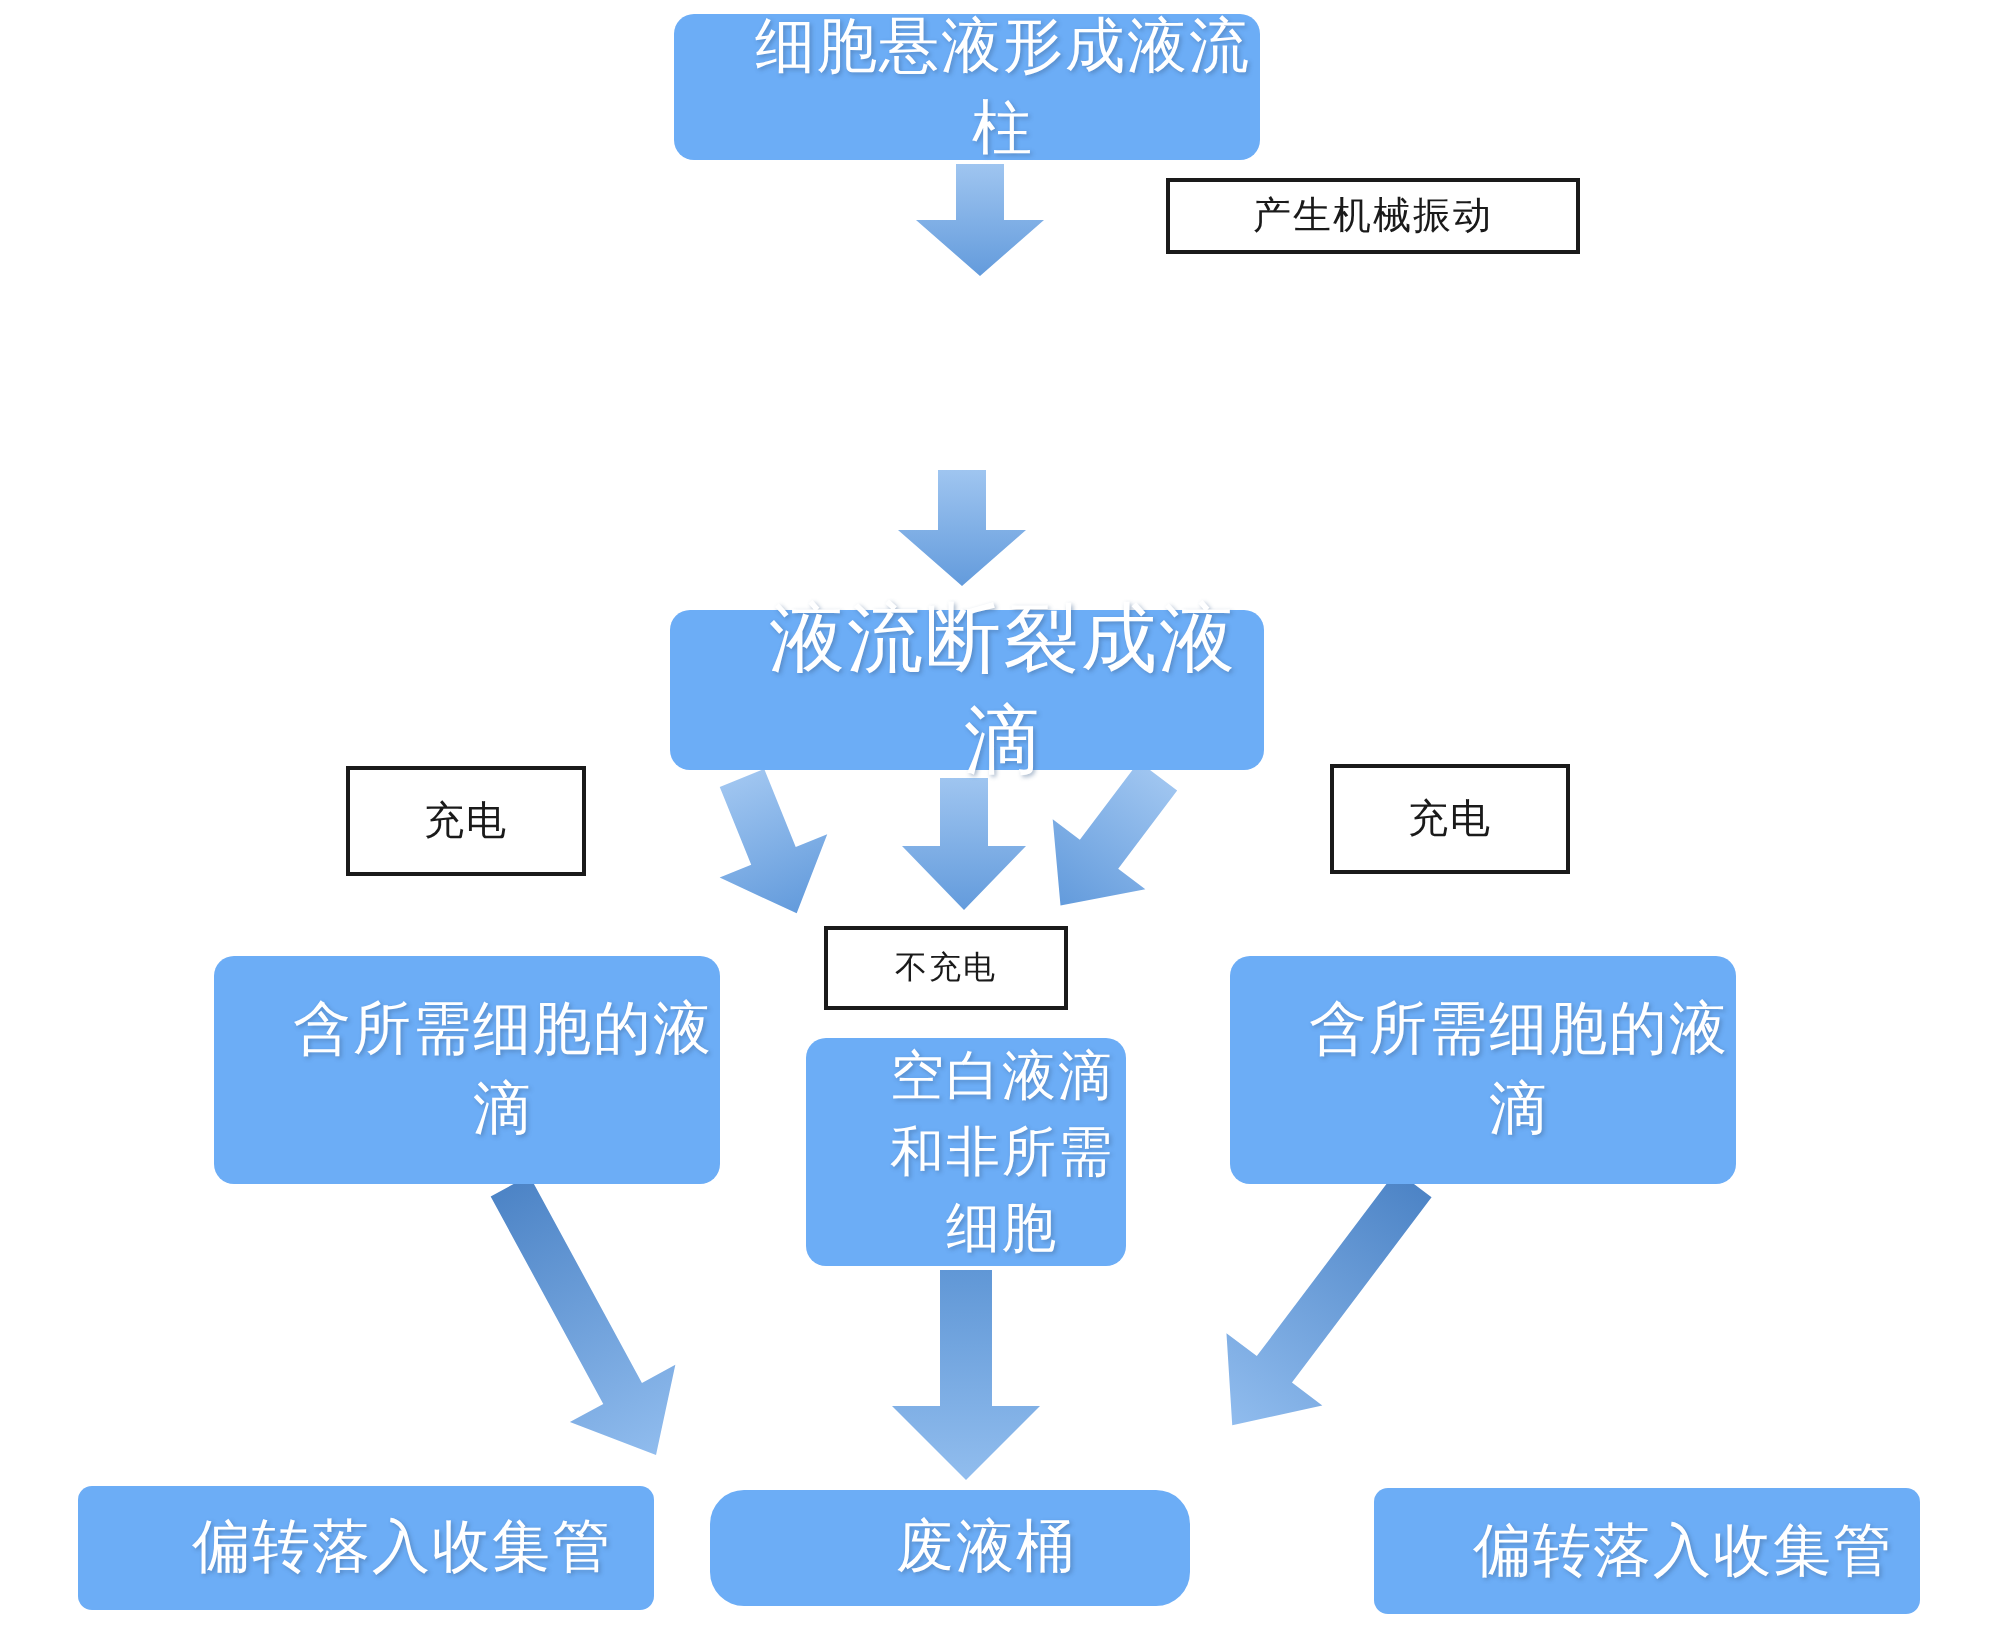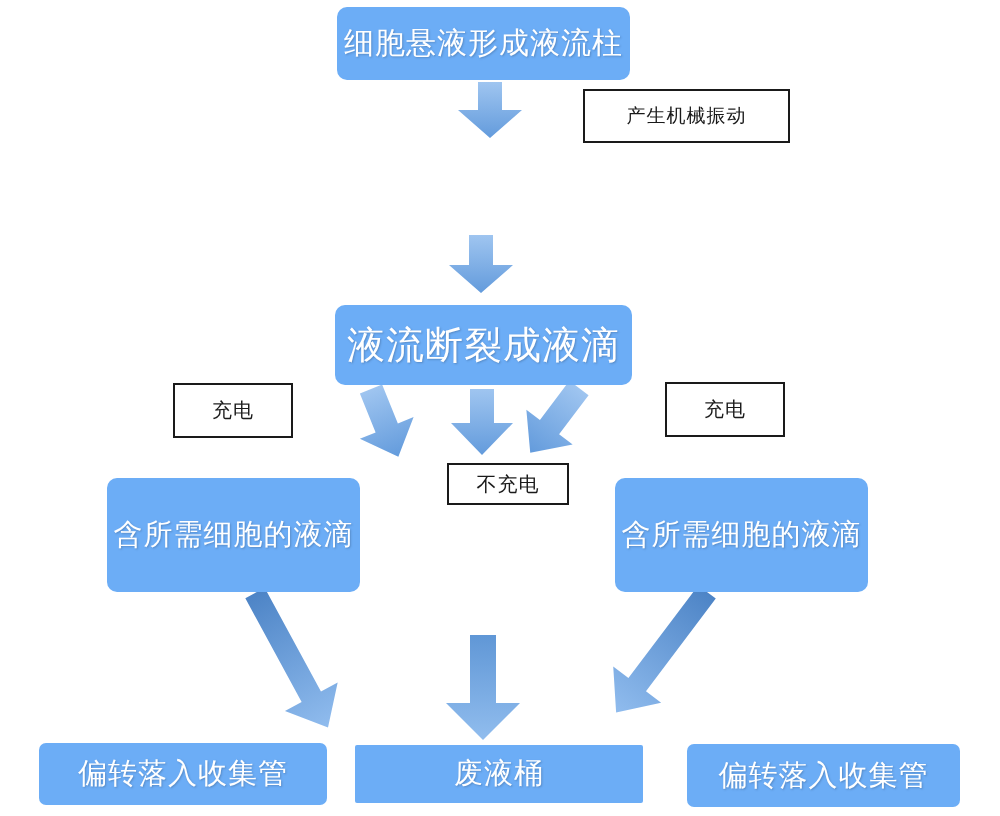--- a/index.html
+++ b/index.html
@@ -15,27 +15,28 @@
     position: absolute;
     left: 0; top: 0;
     width: 1000px; height: 816px;
     pointer-events: none;
   }
   .node {
     position: absolute;
     display: flex;
     align-items: center;
     justify-content: center;
-    text-align: right;
+    text-align: center;
     background: var(--node-fill, #6CADF6);
     color: var(--node-text, #fff);
     border-radius: 10px;
     text-shadow: 1px 1px 2px rgba(60, 95, 140, 0.45);
     letter-spacing: 1px;
     box-sizing: border-box;
+    padding-left: 36px;
   }
   .edge-label {
     position: absolute;
     display: flex;
     align-items: center;
     justify-content: center;
     text-align: center;
     background: #fff;
     border: 2px solid var(--label-border, #1a1a1a);
     color: var(--label-text, #1a1a1a);
@@ -44,27 +45,27 @@
   }
   
   #n-top      { left: 337px; top: 7px;   width: 293px; height: 73px;  font-size: 30px; }
   #n-flow     { left: 377px; top: 151px; width: 213px; height: 79px;  font-size: 30px; }
   #n-break    { left: 335px; top: 305px; width: 297px; height: 80px;  font-size: 38px; }
   #n-left     { left: 107px; top: 478px; width: 253px; height: 114px; font-size: 29px; }
   #n-mid      { left: 403px; top: 519px; width: 160px; height: 114px; font-size: 27px; line-height: 38px; }
   #n-mid .wrap { display: block; width: 118px; }
   #n-right    { left: 615px; top: 478px; width: 253px; height: 114px; font-size: 29px; }
   #n-collect-l{ left: 39px;  top: 743px; width: 288px; height: 62px;  font-size: 29px; border-radius: 7px; }
-  #n-waste    { left: 355px; top: 745px; width: 288px; height: 58px;  font-size: 29px; border-radius: 2px; }
+  #n-waste    { left: 355px; top: 745px; width: 240px; height: 58px;  font-size: 29px; border-radius: 17px; }
   #n-collect-r{ left: 687px; top: 744px; width: 273px; height: 63px;  font-size: 29px; border-radius: 7px; }
   
-  #lbl-vibration { left: 583px; top: 89px;  width: 207px; height: 54px; font-size: 19px; }
+  #lbl-vibration { left: 583px; top: 89px;  width: 207px; height: 38px; font-size: 19px; }
   #lbl-charge-l  { left: 173px; top: 383px; width: 120px; height: 55px; font-size: 20px; }
   #lbl-charge-r  { left: 665px; top: 382px; width: 120px; height: 55px; font-size: 20px; }
-  #lbl-nocharge  { left: 447px; top: 463px; width: 122px; height: 42px; font-size: 20px; }
+  #lbl-nocharge  { left: 412px; top: 463px; width: 122px; height: 42px; font-size: 16px; }
 </style>
 </head>
 <body>
 
 <div class="canvas">
 
   <svg class="arrow-layer" viewBox="0 0 1000 816" aria-hidden="true">
     <defs>
       <linearGradient id="gShort" x1="0" y1="0" x2="0" y2="1">
         <stop offset="0" style="stop-color: var(--arrow-light, #9FC5F0)"></stop>
@@ -98,20 +99,23 @@
   <div class="node" id="n-break">液流断裂成液滴</div>
 
   <div class="edge-label" id="lbl-charge-l">充电</div>
 
   <div class="edge-label" id="lbl-nocharge">不充电</div>
 
   <div class="edge-label" id="lbl-charge-r">充电</div>
 
   <div class="node" id="n-left">含所需细胞的液滴</div>
 
+  <div class="node" id="n-mid">
+    <span class="wrap">空白液滴和非所需细胞</span>
+  </div>
 
   <div class="node" id="n-right">含所需细胞的液滴</div>
 
   <div class="node" id="n-collect-l">偏转落入收集管</div>
 
   <div class="node" id="n-waste">废液桶</div>
 
   <div class="node" id="n-collect-r">偏转落入收集管</div>
 
 </div>

